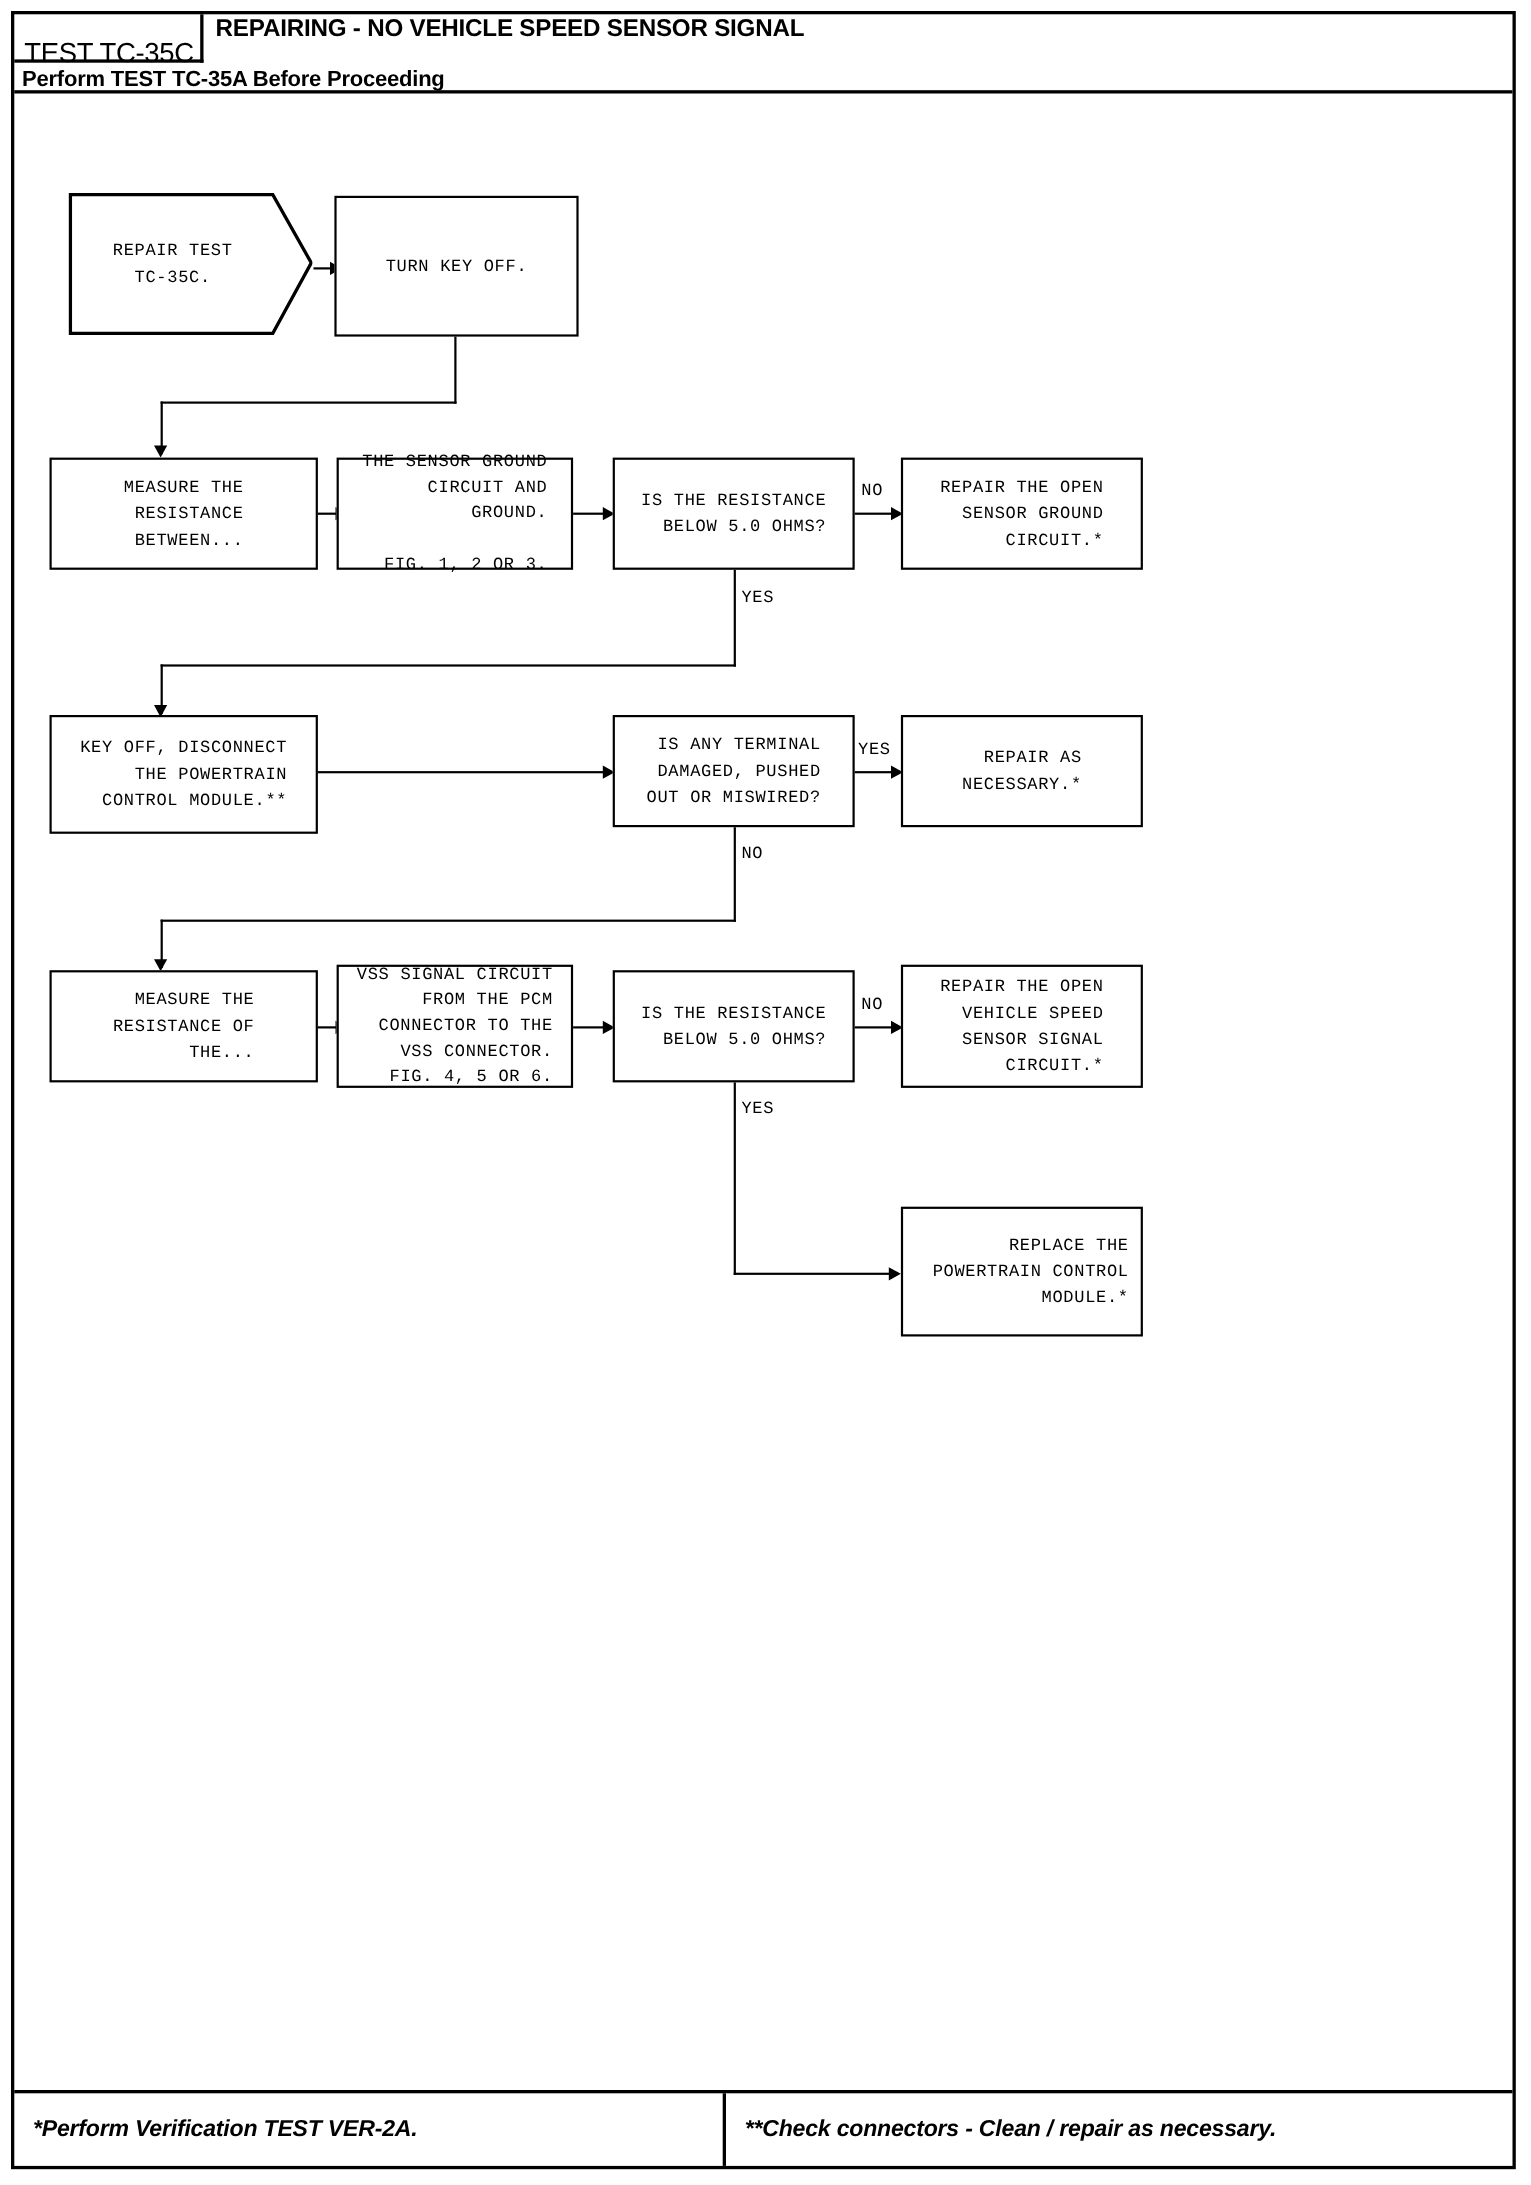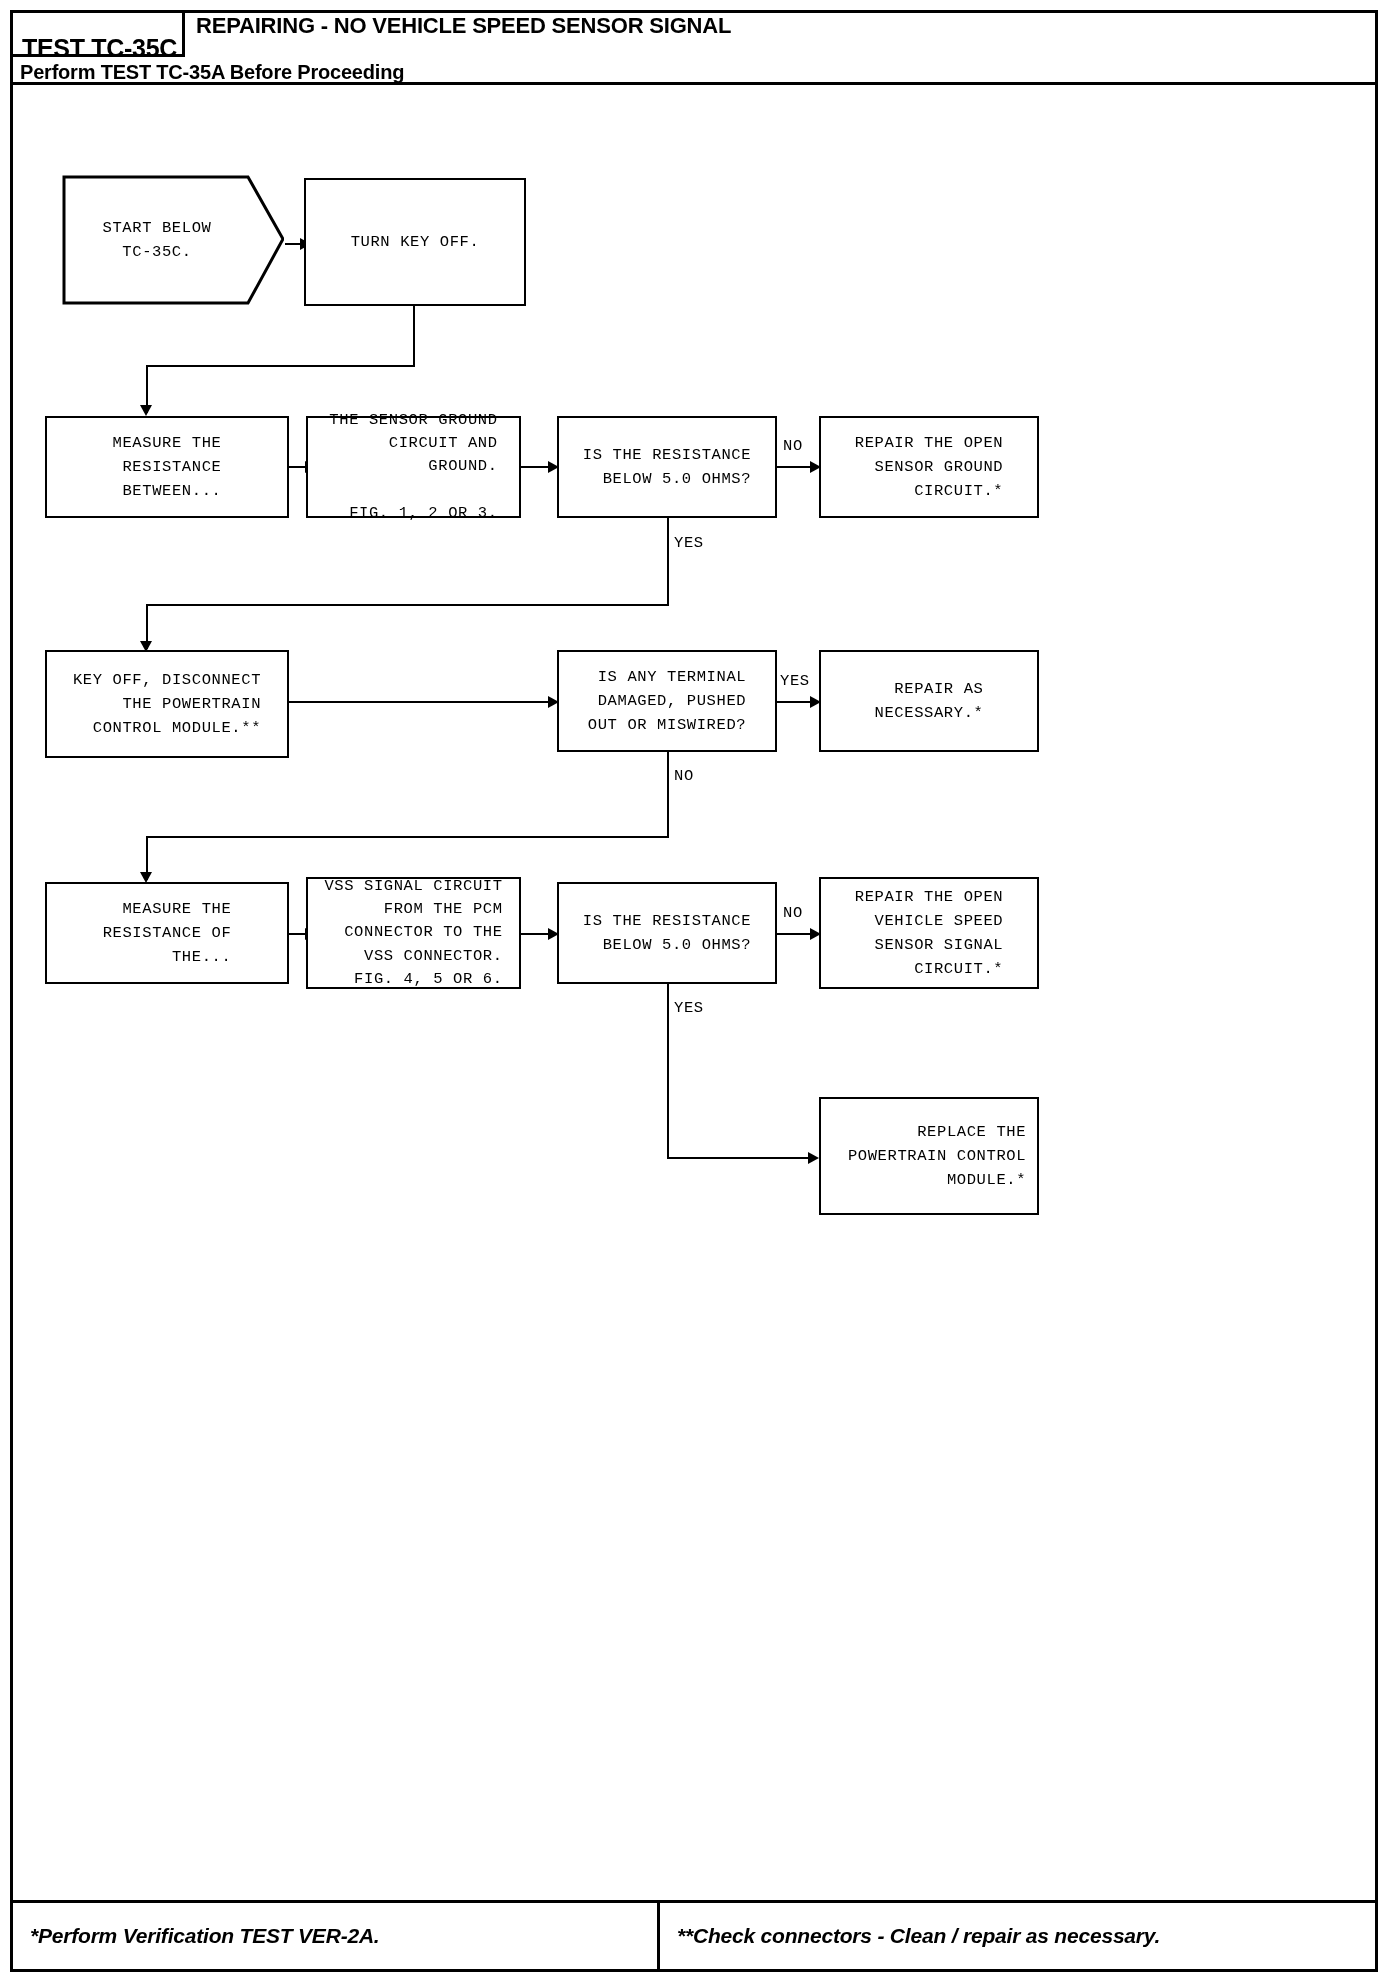--- a/index.html
+++ b/index.html
@@ -49,21 +49,21 @@
     height: 44px;
     box-sizing: border-box;
     border-right: 3px solid #000;
     border-bottom: 3px solid #000;
     display: flex;
     align-items: center;
     padding-left: 9px;
   }
   .test-id-box span {
     font-size: 25px;
-    font-weight: bold;
+    font-weight: normal;
     letter-spacing: -0.3px;
     white-space: nowrap;
     margin-top: 30px;
   }
   .header-title {
     position: absolute;
     left: 196px;
     top: 13px;
     height: 44px;
     display: flex;
@@ -236,21 +236,21 @@
     <span>Perform TEST TC-35A Before Proceeding</span>
   </div>
 
   <div class="flow">
 
     <div class="start-shape">
       <svg width="222" height="130" viewBox="0 0 222 130">
         <polygon points="2,2 186,2 186,2 221,64 186,128 2,128" fill="#ffffff" stroke="#000000" stroke-width="3" stroke-linejoin="miter"></polygon>
       </svg>
     </div>
-    <div class="start-label">START BELOW
+    <div class="start-label">REPAIR TEST
 TC-35C.</div>
 
     <div class="hline" style="left:285px; top:243px; width:22px;"></div>
     <div class="arrow-r" style="left:300px; top:238px;"></div>
 
     <div class="node" style="left:304px; top:178px; width:222px; height:128px;">TURN KEY OFF.</div>
 
     <div class="vline" style="left:413px; top:306px; height:61px;"></div>
     <div class="hline" style="left:146px; top:365px; width:269px;"></div>
     <div class="vline" style="left:146px; top:365px; height:48px;"></div>

